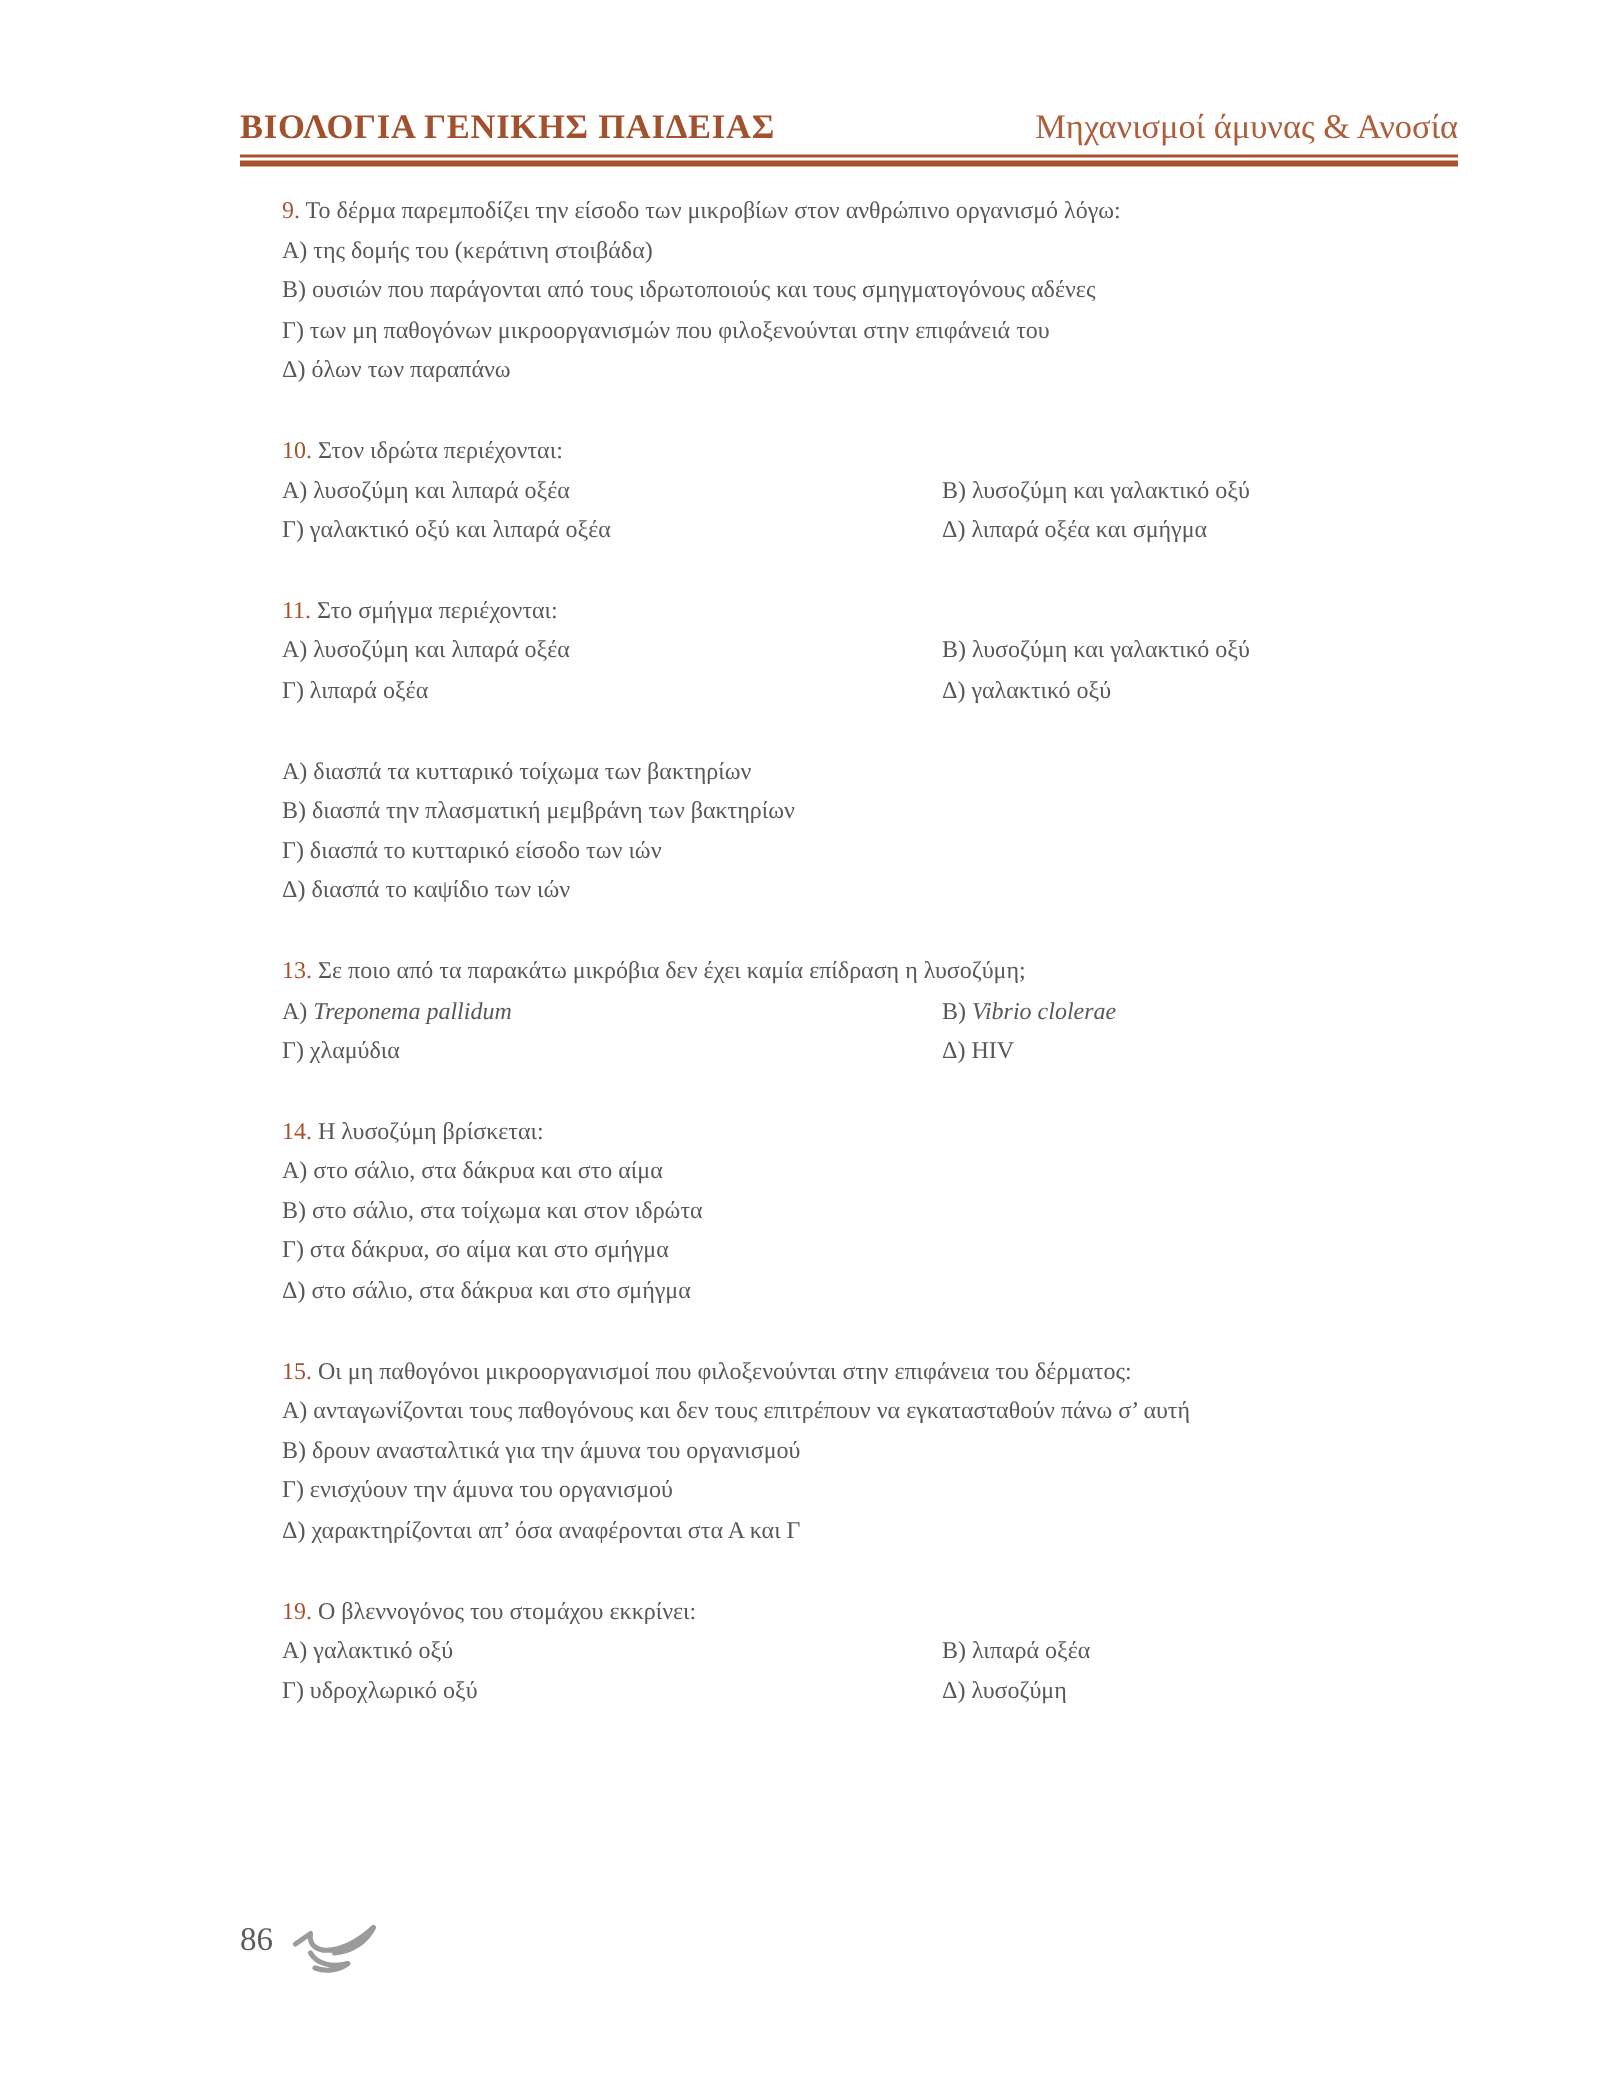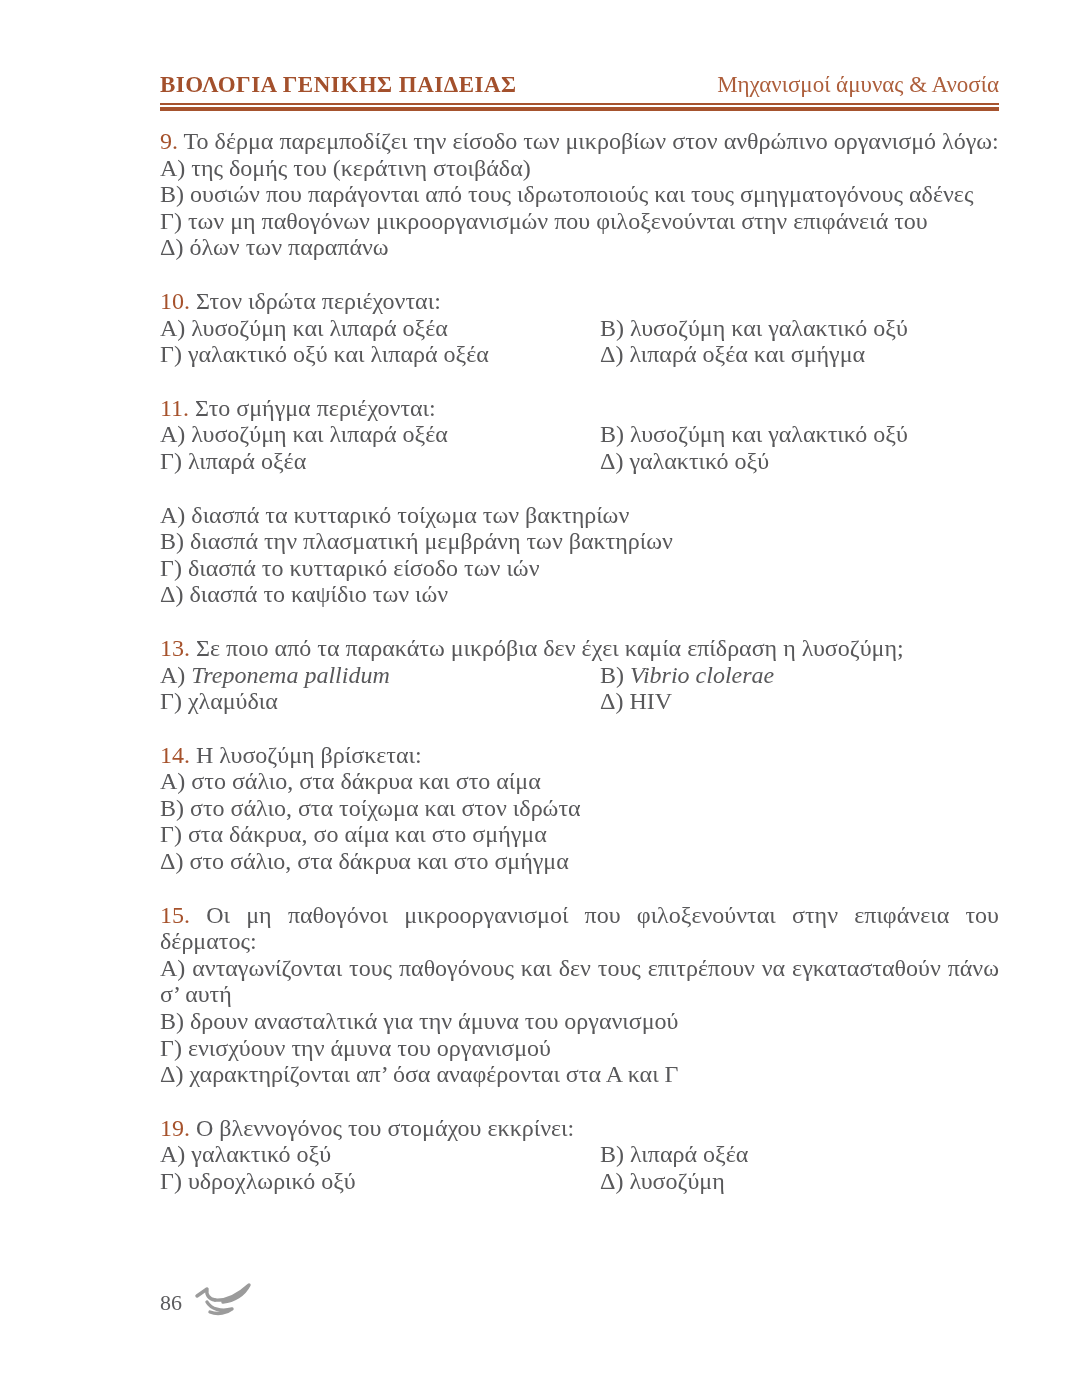--- a/index.html
+++ b/index.html
@@ -11,21 +11,21 @@
     width: 1071px;
     height: 1386px;
     position: relative;
     font-family: "Liberation Serif", "DejaVu Serif", serif;
     color: #58585a;
     overflow: hidden;
   }
   .page {
     position: absolute;
     inset: 0;
-    padding: 72px 72px 0 160px;
+    padding: 72px 99px 0 160px;
     box-sizing: border-box;
   }
   
   .header-row {
     display: flex;
     justify-content: space-between;
     align-items: baseline;
   }
   .h-title {
     font-size: 23px;
@@ -38,42 +38,42 @@
     color: #ad5e3b;
   }
   .rule { margin-top: 5px; }
   .rule-thin  { height: 2px; background: #a6532e; }
   .rule-gap   { height: 2px; background: transparent; }
   .rule-thick { height: 4px; background: #a6532e; }
 
   
   main {
     margin-top: 17px;
-    font-size: 24px;
+    font-size: 16px;
     line-height: 26.6px;
+    margin-left: 28px;
   }
   .q { margin: 0 0 27px 0; }
   .q:last-child { margin-bottom: 0; }
   .stem { margin: 0; text-align: justify; }
   .qnum { color: #a6522c; }
   .opt { margin: 0; text-align: justify; }
   .opts-grid {
     display: grid;
     grid-template-columns: 440px 1fr;
   }
   .opts-grid .opt { text-align: left; }
   .italic { font-style: italic; text-align: center; }
 
   
   .footer {
     position: absolute;
     left: 160px;
     top: 1280px;
     display: flex;
-    align-items: center;
     gap: 12px;
   }
   .page-num {
     font-size: 22px;
     color: #5c5c5e;
   }
   .dove { display: block; }
 </style>
 </head>
 <body>

